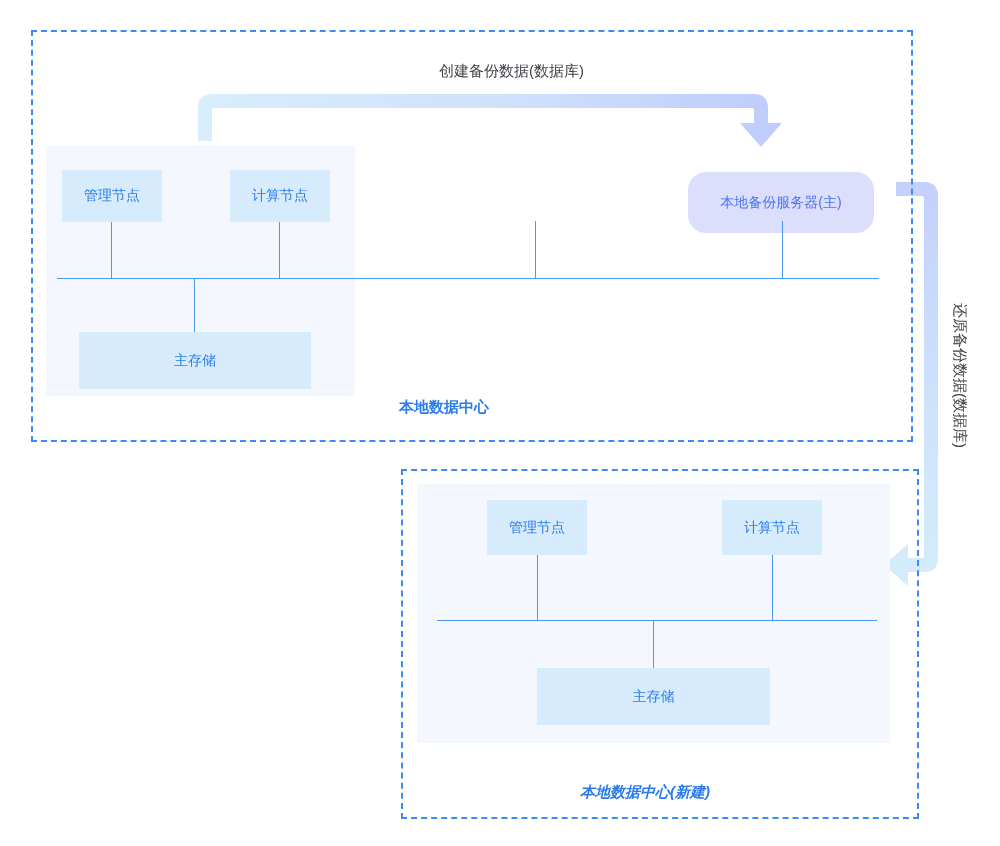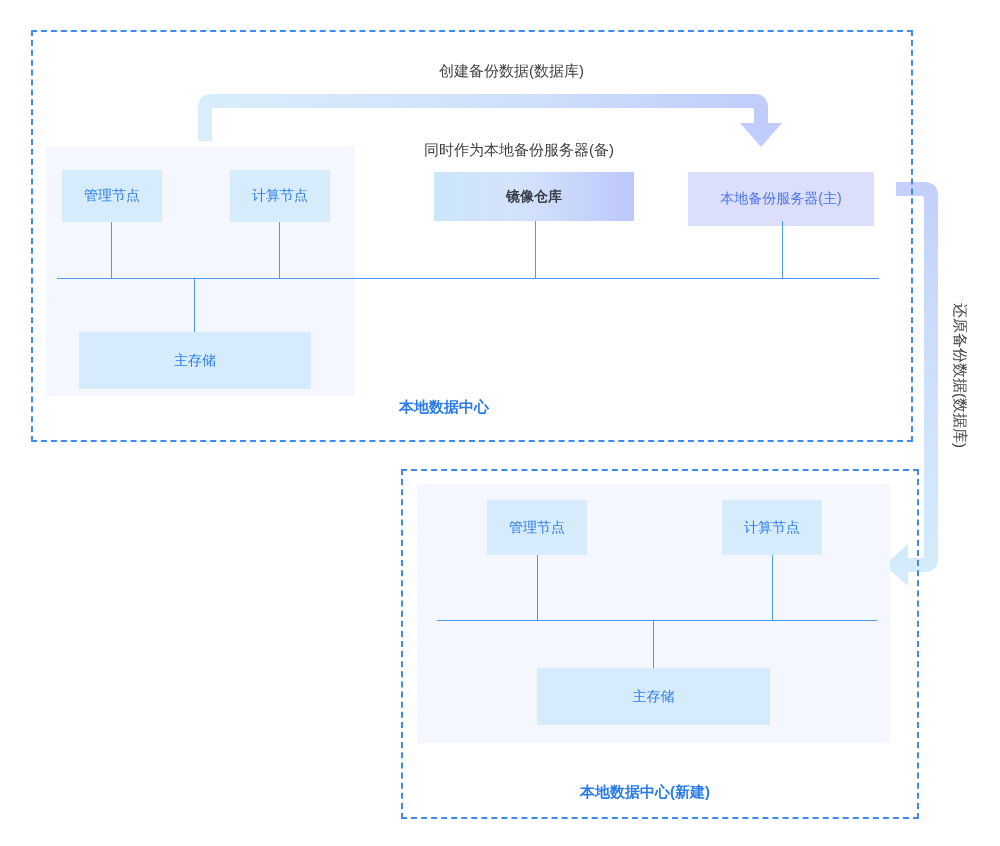--- a/index.html
+++ b/index.html
@@ -160,40 +160,36 @@
   <div class="node blue" style="left:62px; top:170px; width:100px; height:52px;">
     <span>管理节点</span>
   </div>
   <div class="vline" style="left:111px; top:222px; height:56px;"></div>
 
   <div class="node blue" style="left:230px; top:170px; width:100px; height:52px;">
     <span>计算节点</span>
   </div>
   <div class="vline" style="left:279px; top:222px; height:56px;"></div>
 
-  <div class="node gradient" style="left:434px; top:172px; width:200px; height:49px;">
-    <span>镜像仓库</span>
-  </div>
   <div class="vline" style="left:535px; top:221px; height:57px;"></div>
 
-  <div class="node lavender" style="left:688px; top:172px; width:186px; height:54px;">
+  <div class="node lavender" style="left:688px; top:172px; width:186px; height:61px;border-radius:18px;">
     <span>本地备份服务器(主)</span>
   </div>
   <div class="vline" style="left:782px; top:221px; height:57px;"></div>
 
   <div class="vline" style="left:194px; top:278px; height:54px;"></div>
   <div class="node blue" style="left:79px; top:332px; width:232px; height:57px;">
     <span>主存储</span>
   </div>
 
   <div class="region-label" style="left:399px; top:398px; width:140px;">本地数据中心</div>
 
   <div class="annot" style="left:411px; top:62px;margin-left:28px;">创建备份数据(数据库)</div>
 
-  <div class="annot" style="left:424px; top:141px;">同时作为本地备份服务器(备)</div>
 
   <div class="annot-vertical" style="left:969px; top:303px;">还原备份数据(数据库)</div>
 
   <div class="region" style="left:401px; top:469px; width:518px; height:350px;"></div>
 
   <div class="panel" style="left:417px; top:484px; width:473px; height:259px;"></div>
 
   <div class="hline" style="left:437px; top:620px; width:440px;"></div>
 
   <div class="node blue" style="left:487px; top:500px; width:100px; height:55px;">
@@ -204,15 +200,15 @@
   <div class="node blue" style="left:722px; top:500px; width:100px; height:55px;">
     <span>计算节点</span>
   </div>
   <div class="vline" style="left:772px; top:555px; height:65px;"></div>
 
   <div class="vline" style="left:653px; top:620px; height:48px;"></div>
   <div class="node blue" style="left:537px; top:668px; width:233px; height:57px;">
     <span>主存储</span>
   </div>
 
-  <div class="region-label" style="left:580px; top:783px; width:180px;">本地数据中心(新建)</div>
+  <div class="region-label" style="left:580px; top:783px; width:180px;font-style:italic;">本地数据中心(新建)</div>
 
 </div>
 
 </body></html>

